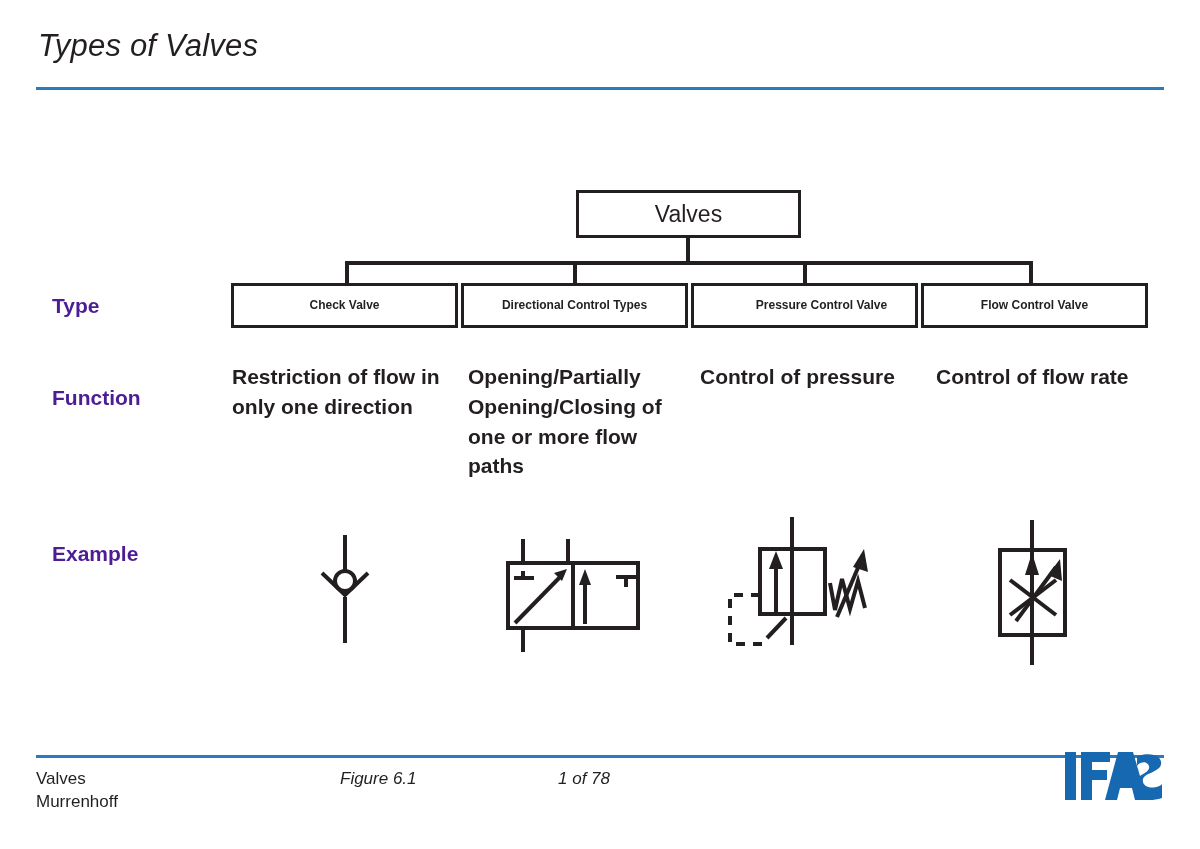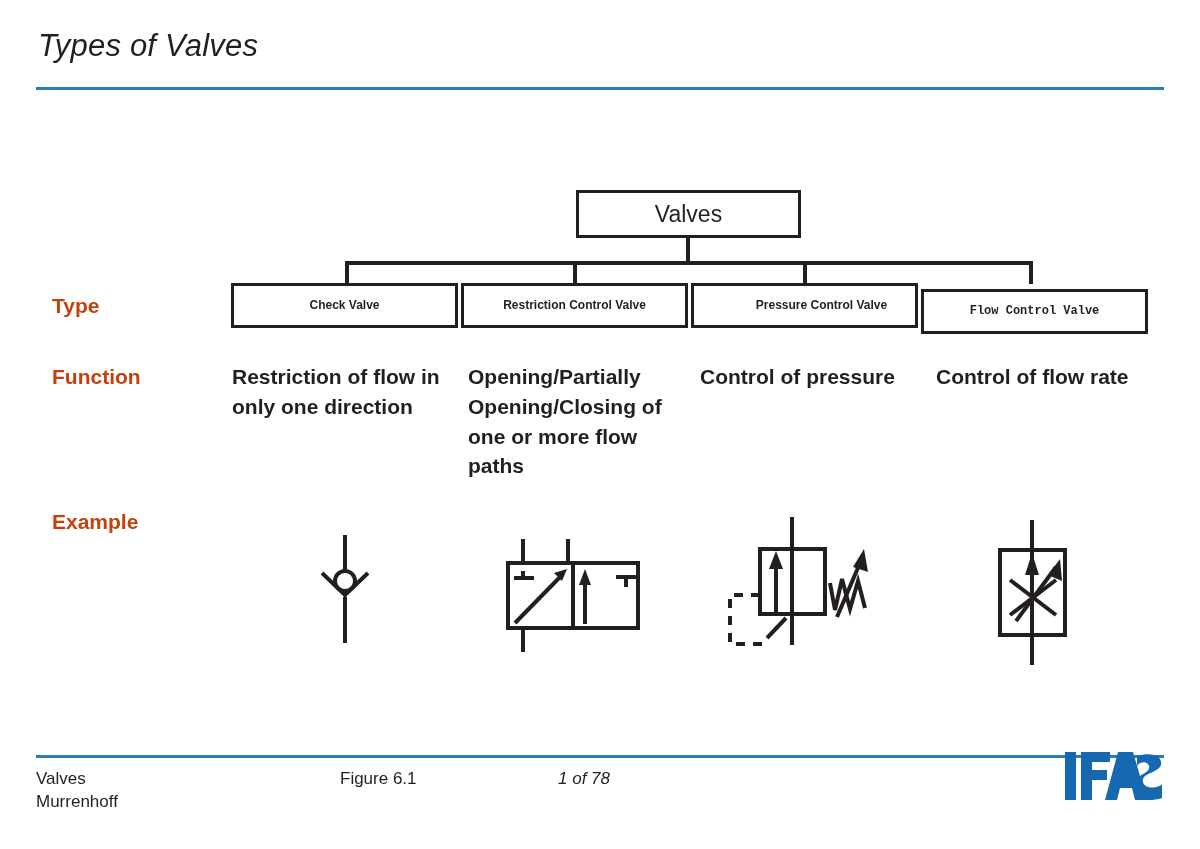--- a/index.html
+++ b/index.html
@@ -39,26 +39,26 @@
     width: 1128px;
     height: 3px;
     background: #2a7ac0;
   }
 
   
   .row-label {
     position: absolute;
     font-size: 21px;
     font-weight: bold;
-    color: #c2410c;
+    color: #4c1d95;
     white-space: nowrap;
   }
   #label-type     { left: 52px; top: 294px; }
-  #label-function { left: 52px; top: 365px; }
-  #label-example  { left: 52px; top: 510px; text-align: right; }
+  #label-function { left: 52px; top: 386px; }
+  #label-example  { left: 52px; top: 542px; text-align: right; }
 
   
   .node-box {
     position: absolute;
     box-sizing: border-box;
     border: 3px solid #231f20;
     background: #ffffff;
     display: flex;
     align-items: center;
     justify-content: center;
@@ -74,21 +74,21 @@
     left: 576px;
     top: 190px;
     width: 225px;
     height: 48px;
     font-size: 23px;
     font-weight: normal;
   }
   #node-check      { left: 231px;  top: 283px; width: 227px; height: 45px; }
   #node-directional{ left: 461px;  top: 283px; width: 227px; height: 45px; }
   #node-pressure   { left: 691px;  top: 283px; width: 227px; height: 45px; padding-left: 38px; }
-  #node-flow       { left: 921px;  top: 289px; width: 227px; height: 45px; font-family: Liberation Mono, monospace; }
+  #node-flow       { left: 921px;  top: 283px; width: 227px; height: 45px; }
 
   .connector {
     position: absolute;
     background: #231f20;
     z-index: 1;
   }
   #conn-root-stem { left: 686px; top: 238px; width: 4px; height: 26px; }
   #conn-bus       { left: 345px; top: 261px; width: 688px; height: 4px; }
   #conn-drop-1    { left: 345px; top: 261px; width: 4px; height: 23px; }
   #conn-drop-2    { left: 573px; top: 261px; width: 4px; height: 23px; }
@@ -128,21 +128,21 @@
     background: #2a7ac0;
   }
   .footer-text {
     position: absolute;
     font-size: 17px;
     color: #231f20;
     line-height: 1.35;
     white-space: pre-line;
   }
   #footer-left   { left: 36px;  top: 768px; }
-  #footer-figure { left: 340px; top: 768px; }
+  #footer-figure { left: 340px; top: 768px; font-style: italic; }
   #footer-page   { left: 558px; top: 768px; font-style: italic; }
 
   #ifas-logo {
     position: absolute;
     left: 1063px;
     top: 748px;
     width: 102px;
     height: 56px;
   }
 </style>
@@ -160,21 +160,21 @@
 
   <div class="connector" id="conn-root-stem"></div>
   <div class="connector" id="conn-bus"></div>
   <div class="connector" id="conn-drop-1"></div>
   <div class="connector" id="conn-drop-2"></div>
   <div class="connector" id="conn-drop-3"></div>
   <div class="connector" id="conn-drop-4"></div>
 
   <div class="node-box" id="node-root">Valves</div>
   <div class="node-box" id="node-check">Check Valve</div>
-  <div class="node-box" id="node-directional">Restriction Control Valve</div>
+  <div class="node-box" id="node-directional">Directional Control Types</div>
   <div class="node-box" id="node-pressure">Pressure Control Valve</div>
   <div class="node-box" id="node-flow">Flow Control Valve</div>
 
   <div class="function-text" id="fn-check">Restriction of flow in only one direction</div>
   <div class="function-text" id="fn-pressure">Control of pressure</div>
   <div class="function-text" id="fn-directional">Opening/Partially Opening/Closing of one or more flow paths</div>
   <div class="function-text" id="fn-flow">Control of flow rate</div>
 
   <div class="symbol" id="sym-check">
     <svg width="110" height="150" viewBox="0 0 110 150">

